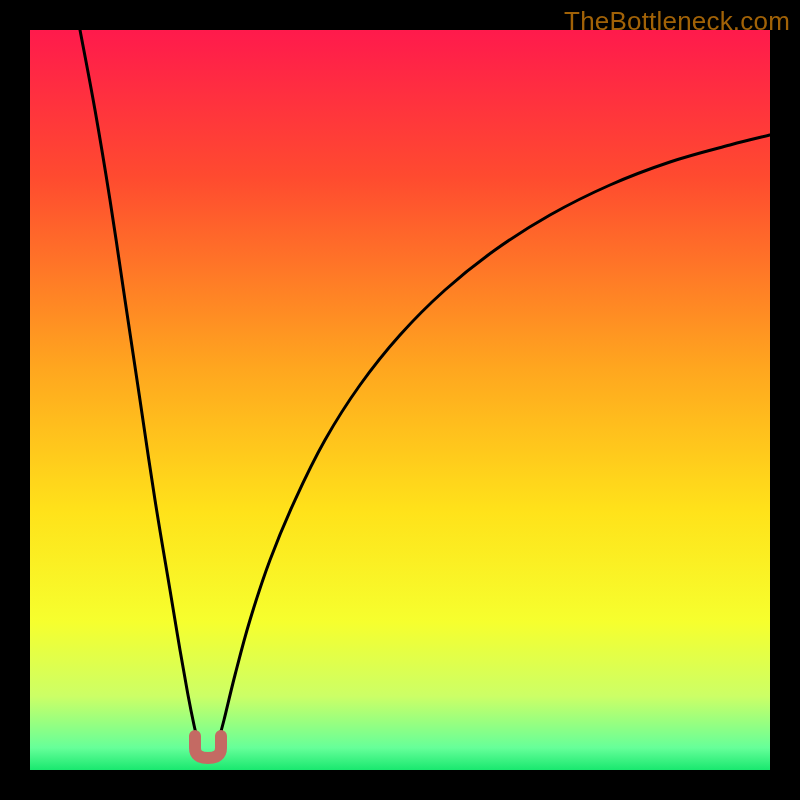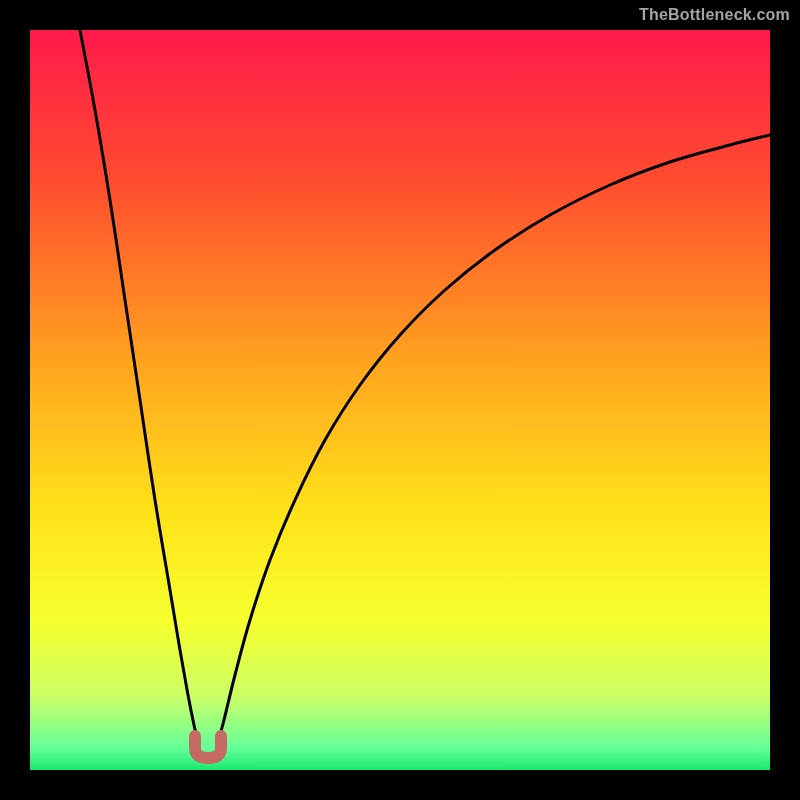--- a/index.html
+++ b/index.html
@@ -16,23 +16,23 @@
     left: 30px;
     top: 30px;
     width: 740px;
     height: 740px;
     background: #000;
   }
   .watermark {
     position: absolute;
     top: 6px;
     right: 10px;
-    color: #a3a3a3;
-    font-size: 16px;
-    font-weight: 700;
+    color: #a16207;
+    font-size: 26px;
+    font-weight: 400;
     letter-spacing: 0.2px;
     z-index: 20;
   }
   svg {
     display: block;
   }
 </style>
 </head>
 <body>
 

